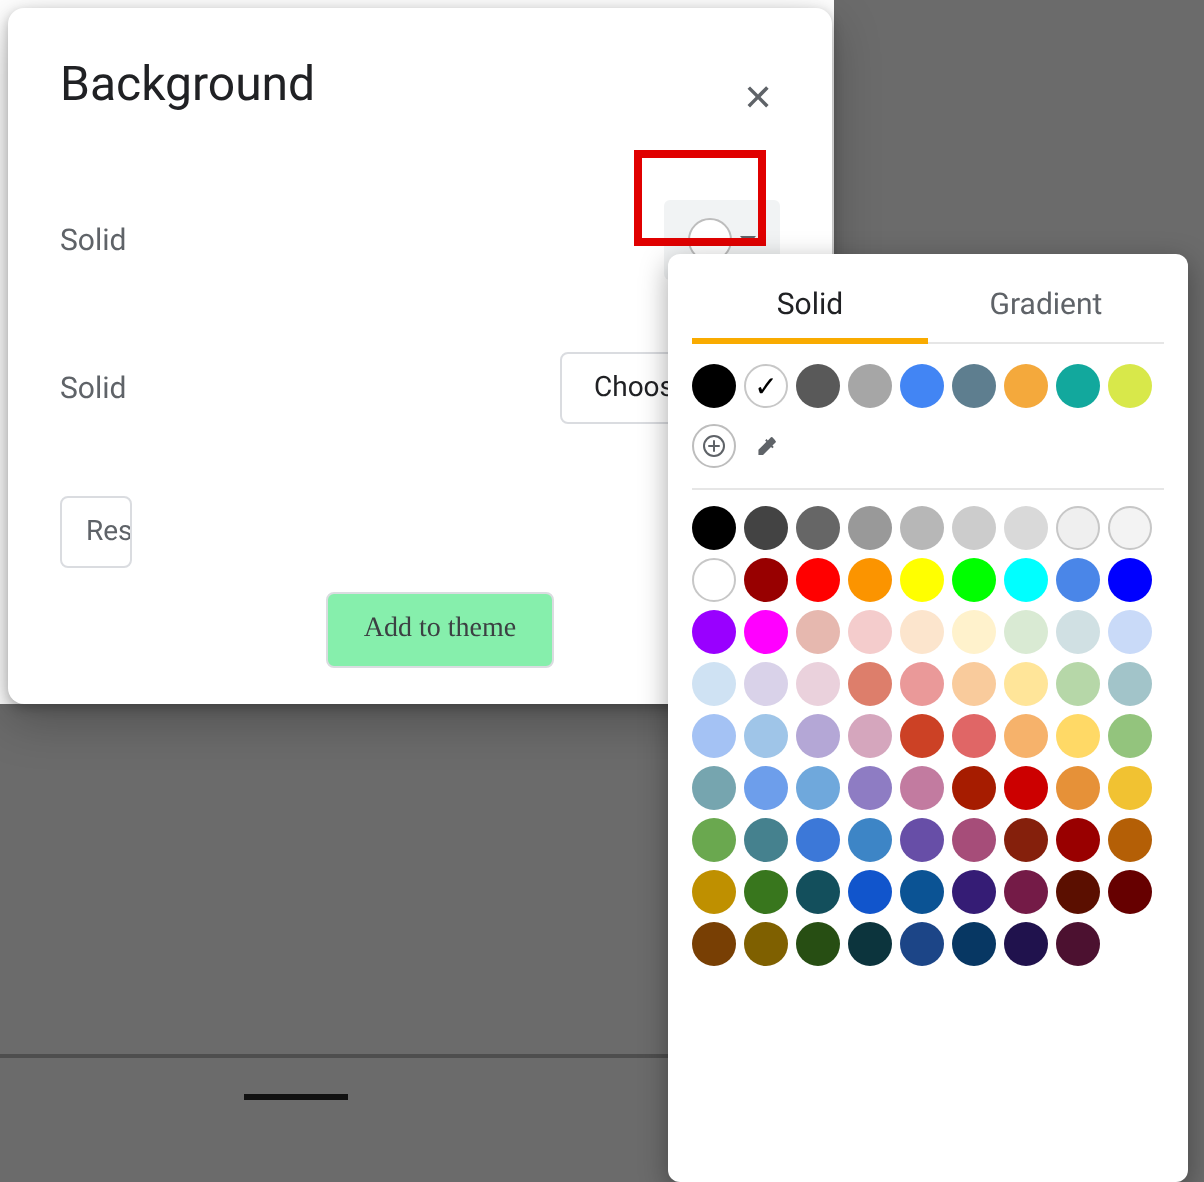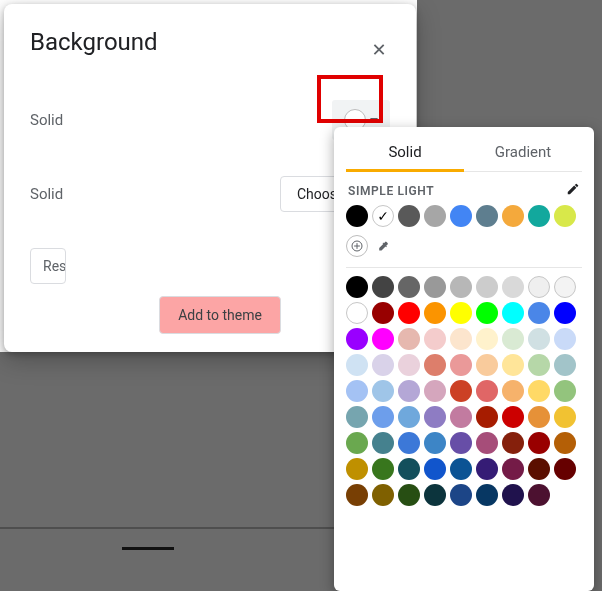--- a/index.html
+++ b/index.html
@@ -82,21 +82,21 @@
 
   .dlg-actions {
     position: absolute; left: 0; right: 0; bottom: 18px;
     display:flex; justify-content:center; gap: 20px; padding-left: 20px;
   }
   .btn {
     height: 38px; padding: 0 18px; border-radius: 4px; font-size: 14px;
     display:flex; align-items:center; cursor:pointer;
   }
   .btn-outline {
-    border: 1px solid #dadce0; background:#fca5a5; color:#3c4043;
+    border: 1px solid #dadce0; background:#86efac; color:#3c4043;font-family:Liberation Serif, serif;
   }
   .btn-primary {
     background: #fdbd00; color: #202124; border:none; width: 44px; overflow:hidden;
     justify-content:flex-start; padding-left: 14px;
   }
 
   
   .picker {
     position: absolute; left: 334px; top: 127px;
     width: 260px; height: 464px;
@@ -208,28 +208,20 @@
 <div class="picker">
   <div class="tabs">
     <div class="tab active">
       <span>Solid</span>
     </div>
     <div class="tab">
       <span>Gradient</span>
     </div>
   </div>
 
-  <div class="sect-head">
-    <span>SIMPLE LIGHT</span>
-    <span class="pencil">
-      <svg width="14" height="14" viewBox="0 0 24 24">
-          <path fill="#202124" d="M3 17.25V21h3.75L17.81 9.94l-3.75-3.75L3 17.25zM20.71 7.04a1 1 0 0 0 0-1.41l-2.34-2.34a1 1 0 0 0-1.41 0l-1.83 1.83 3.75 3.75 1.83-1.83z"></path>
-        </svg>
-    </span>
-  </div>
 
   <div class="swatch-row" id="simple-light-row">
       <div class="sw" style="background: rgb(0, 0, 0);"></div>
       <div class="sw bordered" style="background: rgb(255, 255, 255);">✓</div>
       <div class="sw" style="background: rgb(89, 89, 89);"></div>
       <div class="sw" style="background: rgb(166, 166, 166);"></div>
       <div class="sw" style="background: rgb(66, 133, 244);"></div>
       <div class="sw" style="background: rgb(94, 126, 143);"></div>
       <div class="sw" style="background: rgb(244, 169, 60);"></div>
       <div class="sw" style="background: rgb(18, 168, 157);"></div>

